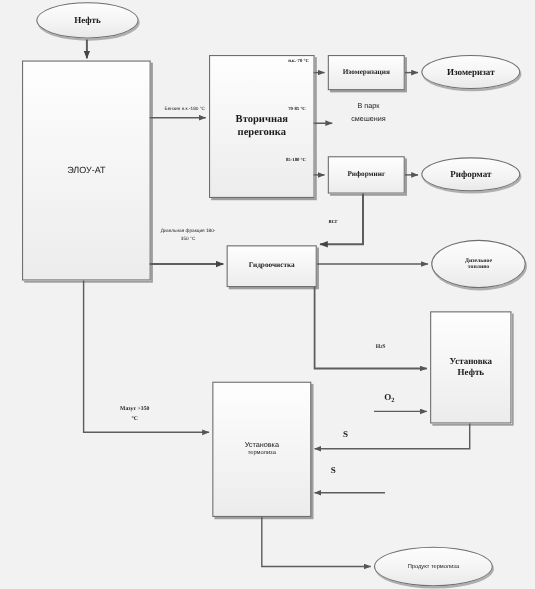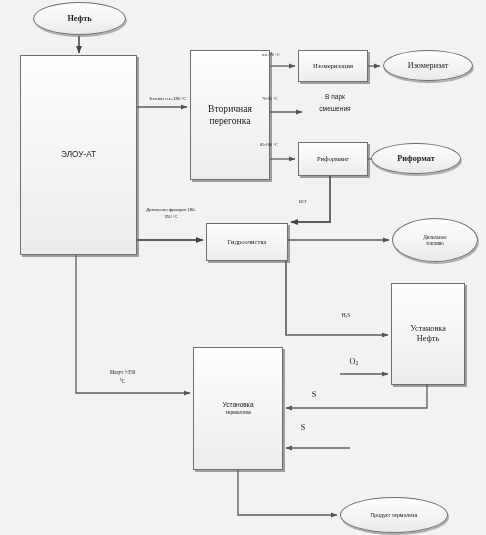--- a/index.html
+++ b/index.html
@@ -43,21 +43,21 @@
   }
   .lbl.wrap{white-space:normal;}
 
   .t-tiny{font-size:4.3px;}
   .t-xs{font-size:5.2px;}
   .t-s{font-size:6.6px;}
   .t-m{font-size:8.2px;}
   .t-l{font-size:9.6px;}
 
   .sans{font-family:"Liberation Sans", sans-serif;}
-  .serif{font-family:"Liberation Serif", serif;}
+  .serif{font-family:"Liberation Serif", serif;font-weight:bold;}
   .bold{font-weight:bold;}
   sub{font-size:.7em;vertical-align:-0.18em;}
 </style>
 </head>
 <body>
 
 <div id="canvas">
 
   <svg id="wires" viewBox="0 0 486 535" xmlns="http://www.w3.org/2000/svg">
     <defs>
@@ -106,38 +106,38 @@
   </svg>
 
   <div class="oval t-m serif bold" style="left:33px;top:2px;width:93px;height:33px;">
     <span>Нефть</span>
   </div>
 
   <div class="node t-m sans" style="left:20px;top:55px;width:117px;height:200px;">
     <span>ЭЛОУ-АТ</span>
   </div>
 
-  <div class="node t-l serif" style="left:190px;top:50px;width:80px;height:130px;flex-direction:column;">
+  <div class="node t-l serif" style="left:190px;top:50px;width:96px;height:130px;flex-direction:column;">
     <span>Вторичная</span>
     <span>перегонка</span>
   </div>
 
   <div class="node t-s serif" style="left:298px;top:50px;width:70px;height:32px;">
     <span>Изомеризация</span>
   </div>
 
   <div class="oval t-m serif" style="left:383px;top:50px;width:90px;height:31px;">
     <span>Изомеризат</span>
   </div>
 
   <div class="node t-s serif" style="left:298px;top:142px;width:70px;height:34px;">
     <span>Риформинг</span>
   </div>
 
-  <div class="oval t-m serif bold" style="left:371px;top:143px;width:90px;height:31px;">
+  <div class="oval t-m serif bold" style="left:383px;top:143px;width:90px;height:31px;">
     <span>Риформат</span>
   </div>
 
   <div class="node t-s serif" style="left:206px;top:223px;width:82px;height:38px;">
     <span>Гидроочистка</span>
   </div>
 
   <div class="oval t-xs serif" style="left:392px;top:218px;width:86px;height:44px;flex-direction:column;">
     <span>Дизельное</span>
     <span>топливо</span>

